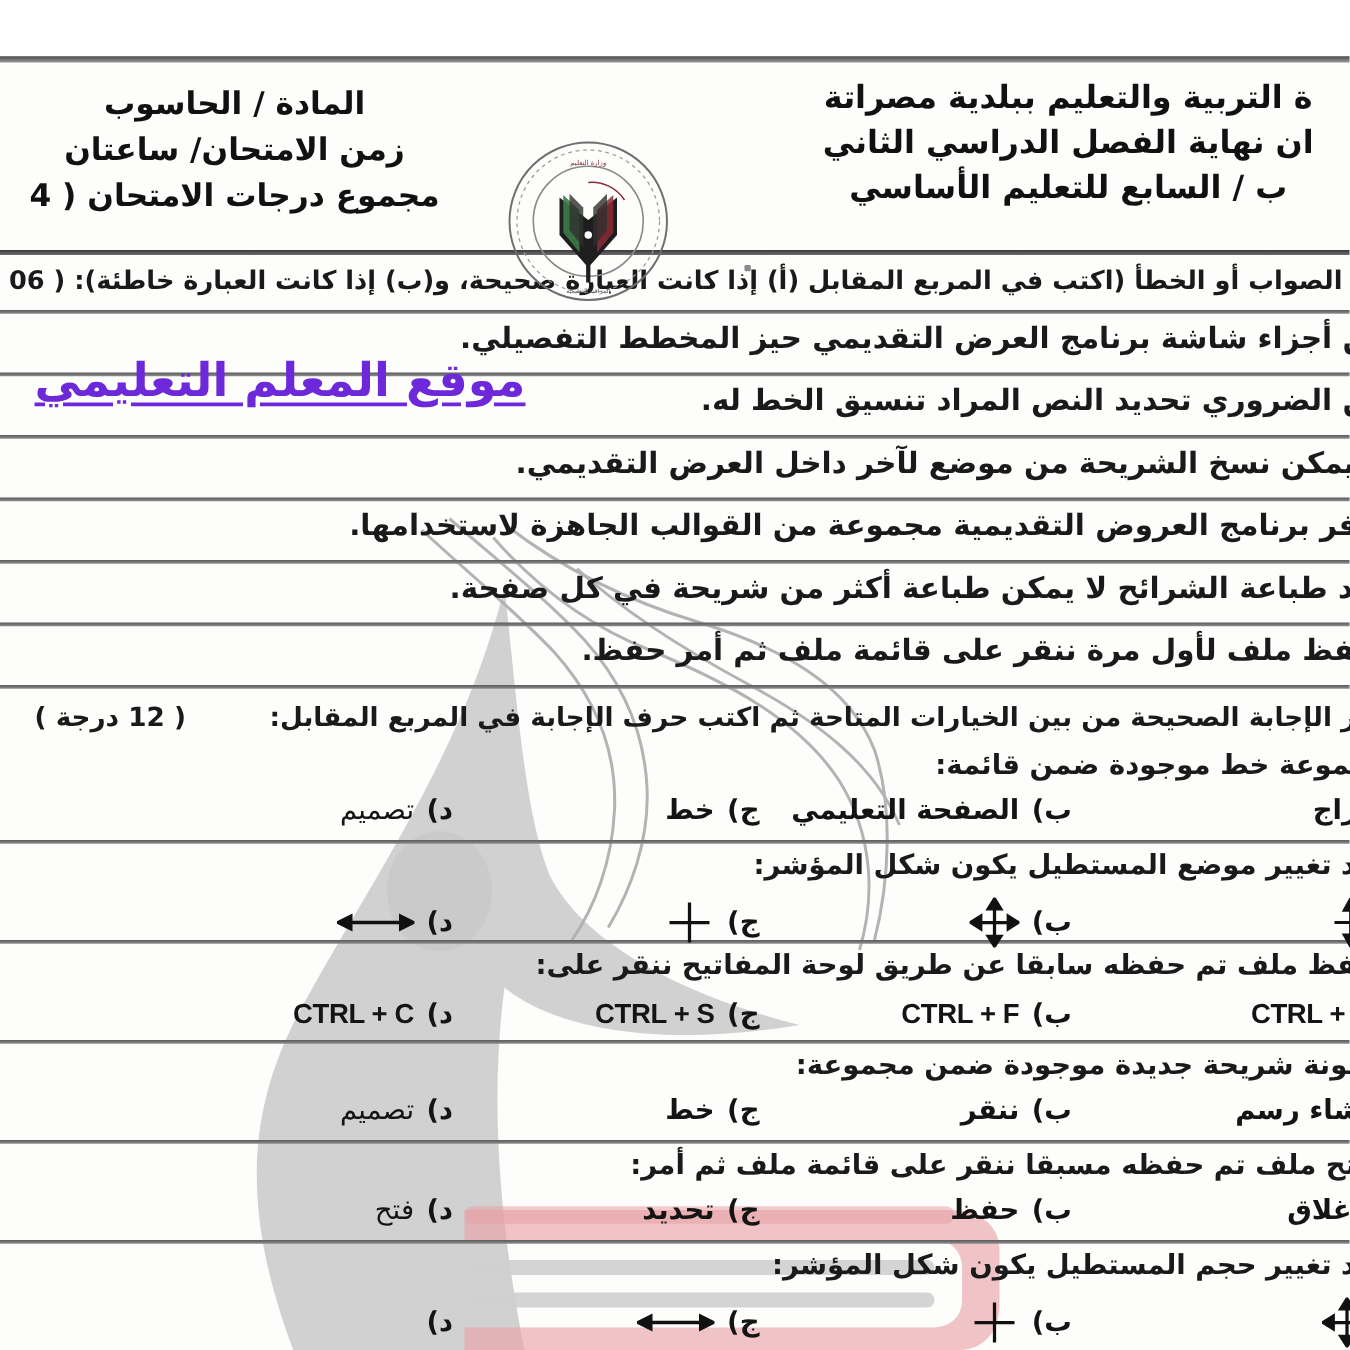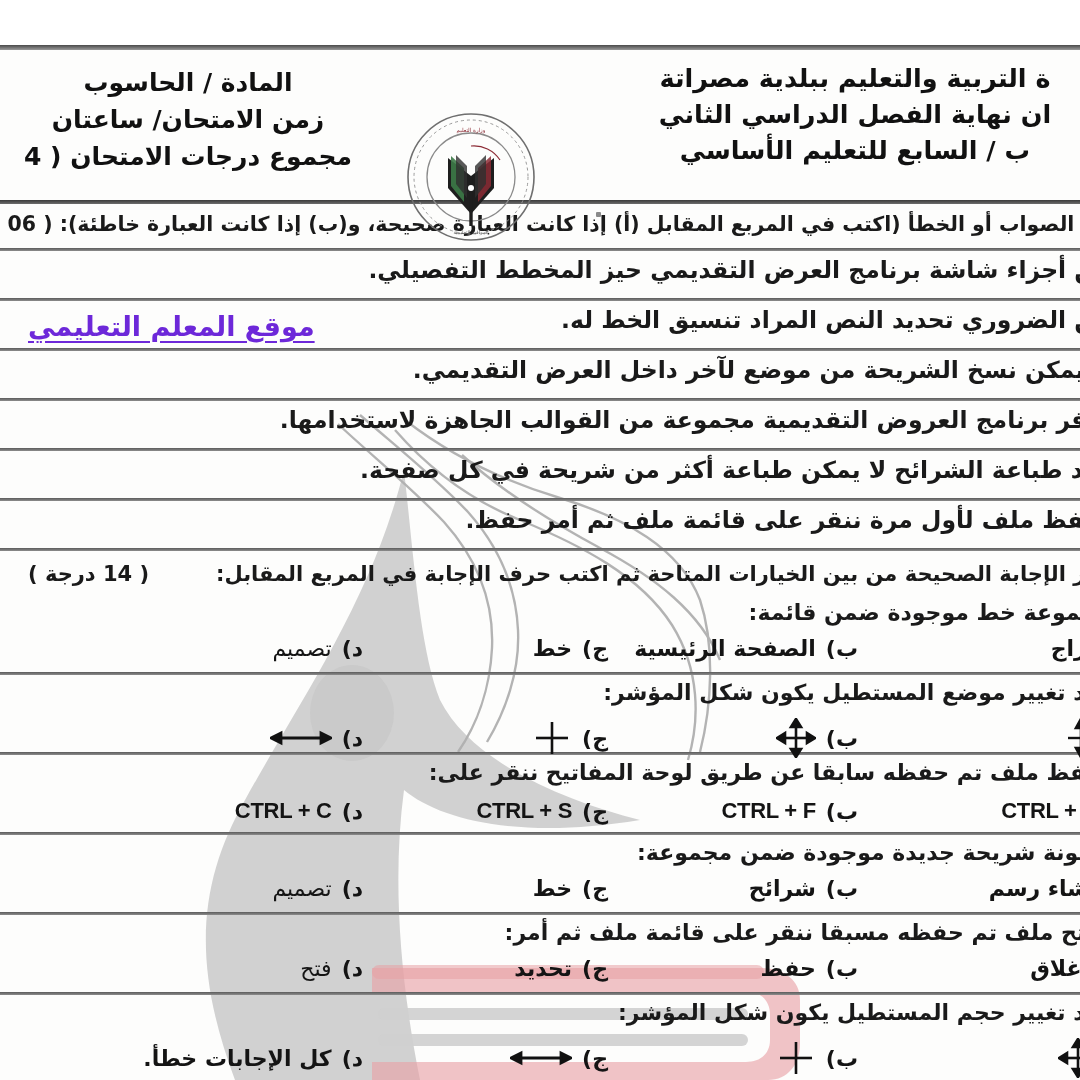--- a/index.html
+++ b/index.html
@@ -190,30 +190,29 @@
     letter-spacing: -0.3px;
   }
 
   .glyph { display: inline-flex; align-items: center; justify-content: center; }
 
   
   .watermark {
     position: absolute;
     left: 28px;
     top: 283px;
-    font-size: 27px;
+    font-size: 37px;
     font-weight: 700;
     color: #6d28d9;
     text-decoration: underline;
     text-decoration-color: #6d28d9;
     text-underline-offset: 5px;
     z-index: 8;
     direction: rtl;
     white-space: nowrap;
-    margin-top: 28px;
   }
 </style>
 </head>
 <body>
 
 <div id="page">
 
   <div class="bg-layer">
     <svg width="1080" height="1080" viewBox="0 0 1080 1080">
 
@@ -298,31 +297,31 @@
     <div class="row stmt" style="top:206px;">يوفر برنامج العروض التقديمية مجموعة من القوالب الجاهزة لاستخدامها.</div>
     <div class="rule" style="top:248px;"></div>
 
     <div class="row stmt" style="top:256px;">عند طباعة الشرائح لا يمكن طباعة أكثر من شريحة في كل صفحة.</div>
     <div class="rule" style="top:298px;"></div>
 
     <div class="row stmt" style="top:306px;">لحفظ ملف لأول مرة ننقر على قائمة ملف ثم أمر حفظ.</div>
     <div class="rule" style="top:348px;"></div>
 
     <div class="row q-head" style="top:362px; font-size:21px;">ختر الإجابة الصحيحة من بين الخيارات المتاحة ثم اكتب حرف الإجابة في المربع المقابل:</div>
-    <div class="marks" style="top:362px;">( 14 درجة )</div>
+    <div class="marks" style="top:362px;">( 12 درجة )</div>
 
     <div class="row mcq-stem" style="top:400px;">مجموعة خط موجودة ضمن قائمة:</div>
     <div class="opts" style="top:436px;">
       <div class="opt opt-w1">
         <span class="lab"></span>
         <span class="txt">دراج</span>
       </div>
       <div class="opt opt-w2">
         <span class="lab">ب)</span>
-        <span class="txt">الصفحة الرئيسية</span>
+        <span class="txt">الصفحة التعليمي</span>
       </div>
       <div class="opt opt-w3">
         <span class="lab">ج)</span>
         <span class="txt">خط</span>
       </div>
       <div class="opt opt-w4 bold">
         <span class="lab">د)</span>
         <span class="txt">تصميم</span>
       </div>
     </div>
@@ -406,21 +405,21 @@
     <div class="rule" style="top:632px;"></div>
 
     <div class="row mcq-stem" style="top:640px;">أيقونة شريحة جديدة موجودة ضمن مجموعة:</div>
     <div class="opts" style="top:676px;">
       <div class="opt opt-w1">
         <span class="lab"></span>
         <span class="txt">نشاء رسم</span>
       </div>
       <div class="opt opt-w2">
         <span class="lab">ب)</span>
-        <span class="txt">شرائح</span>
+        <span class="txt">ننقر</span>
       </div>
       <div class="opt opt-w3">
         <span class="lab">ج)</span>
         <span class="txt">خط</span>
       </div>
       <div class="opt opt-w4 bold">
         <span class="lab">د)</span>
         <span class="txt">تصميم</span>
       </div>
     </div>
@@ -482,20 +481,19 @@
               <g stroke="#111" stroke-width="2.8" fill="#111">
             <line x1="8" y1="14" x2="54" y2="14"></line>
                 <polygon points="1,14 11,9 11,19"></polygon>
                 <polygon points="61,14 51,9 51,19"></polygon>
               </g>
             </svg>
         </span>
       </div>
       <div class="opt opt-w4">
         <span class="lab">د)</span>
-        <span class="txt">كل الإجابات خطأ.</span>
       </div>
     </div>
   </div>
 
   <div class="watermark">موقع المعلم التعليمي</div>
 
 </div>
 
 </body></html>

